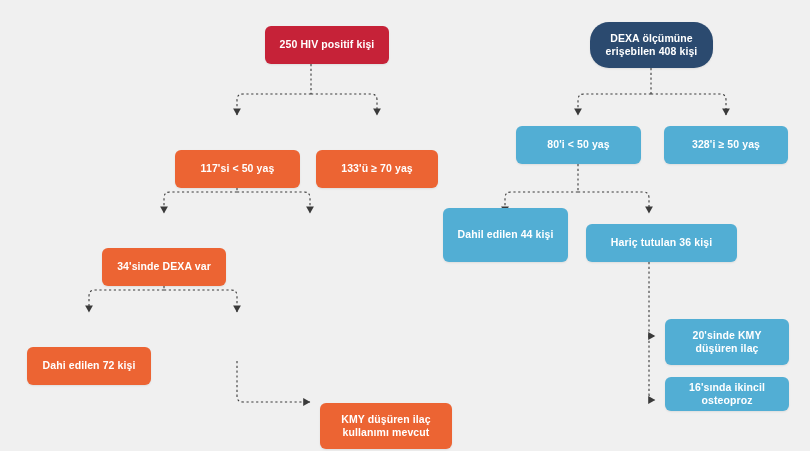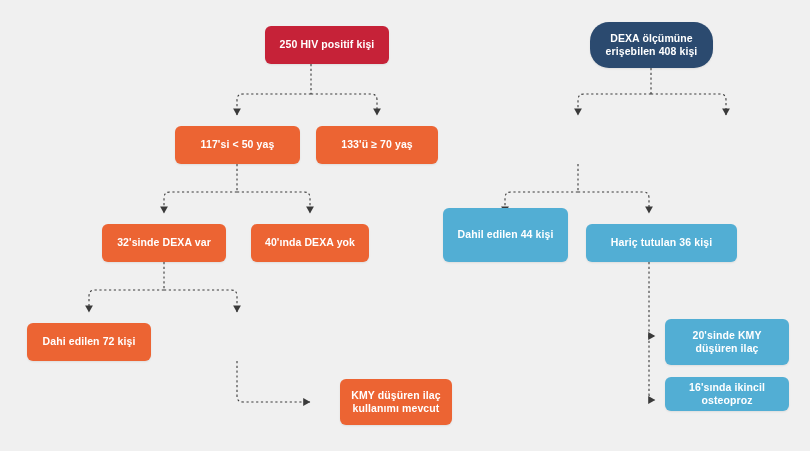--- a/index.html
+++ b/index.html
@@ -21,21 +21,21 @@
     font-weight:bold;
     font-size:10.5px;
     line-height:1.25;
     border-radius:6px;
     padding:2px 6px;
     letter-spacing:.1px;
     box-shadow:0 1px 2px rgba(0,0,0,.08);
   }
   .c-red{background:#c62238;}
   .c-navy{background:#2b4a6f;border-radius:19px;}
-  .c-orange{background:#ec6433;}
+  .c-orange{background:#ec6433;margin-top:24px;}
   .c-blue{background:#52aed4;}
 </style>
 </head>
 <body>
 
 <div id="canvas">
 
   <svg id="edges" viewBox="0 0 810 451">
     <defs>
       <marker id="arrDown" markerWidth="9" markerHeight="9" refX="4.5" refY="7.4" orient="0" markerUnits="userSpaceOnUse">
@@ -71,22 +71,23 @@
 
       <path d="M649,262 L649,336 L655,336" marker-end="url(#arrRight)"></path>
       <path d="M649,336 L649,394 Q649,400 655,400" marker-end="url(#arrRight)"></path>
     </g>
   </svg>
 
   <div class="node c-red" style="left:249px;top:26px;width:124px;height:38px;margin-left:16px;">250 HIV positif kişi</div>
   <div class="node c-navy" style="left:590px;top:22px;width:123px;height:46px;">DEXA ölçümüne erişebilen 408 kişi</div>
   <div class="node c-orange" style="left:175px;top:126px;width:125px;height:38px;">117'si &lt; 50 yaş</div>
   <div class="node c-orange" style="left:316px;top:126px;width:122px;height:38px;">133'ü ≥ 70 yaş</div>
-  <div class="node c-orange" style="left:102px;top:224px;width:124px;height:38px;">32'sinde DEXA var</div>
-  <div class="node c-orange" style="left:251px;top:224px;width:118px;height:38px;">40'ında DEXA yok</div>
+  <div class="node c-blue" style="left:516px;top:126px;width:125px;height:38px;">80'i &lt; 50 yaş</div>
+  <div class="node c-blue" style="left:664px;top:126px;width:124px;height:38px;">328'i ≥ 50 yaş</div>
+  <div class="node c-orange" style="left:102px;top:224px;width:124px;height:38px;">34'sinde DEXA var</div>
   <div class="node c-blue" style="left:443px;top:208px;width:125px;height:54px;">Dahil edilen 44 kişi</div>
   <div class="node c-blue" style="left:586px;top:224px;width:151px;height:38px;">Hariç tutulan 36 kişi</div>
   <div class="node c-orange" style="left:27px;top:323px;width:124px;height:38px;">Dahi edilen 72 kişi</div>
-  <div class="node c-orange" style="left:340px;top:379px;width:112px;height:46px;">KMY düşüren ilaç kullanımı mevcut</div>
+  <div class="node c-orange" style="left:320px;top:379px;width:132px;height:46px;">KMY düşüren ilaç kullanımı mevcut</div>
   <div class="node c-blue" style="left:665px;top:319px;width:124px;height:46px;">20'sinde KMY düşüren ilaç</div>
   <div class="node c-blue" style="left:665px;top:377px;width:124px;height:34px;">16'sında ikincil osteoproz</div>
 
 </div>
 
 </body></html>

